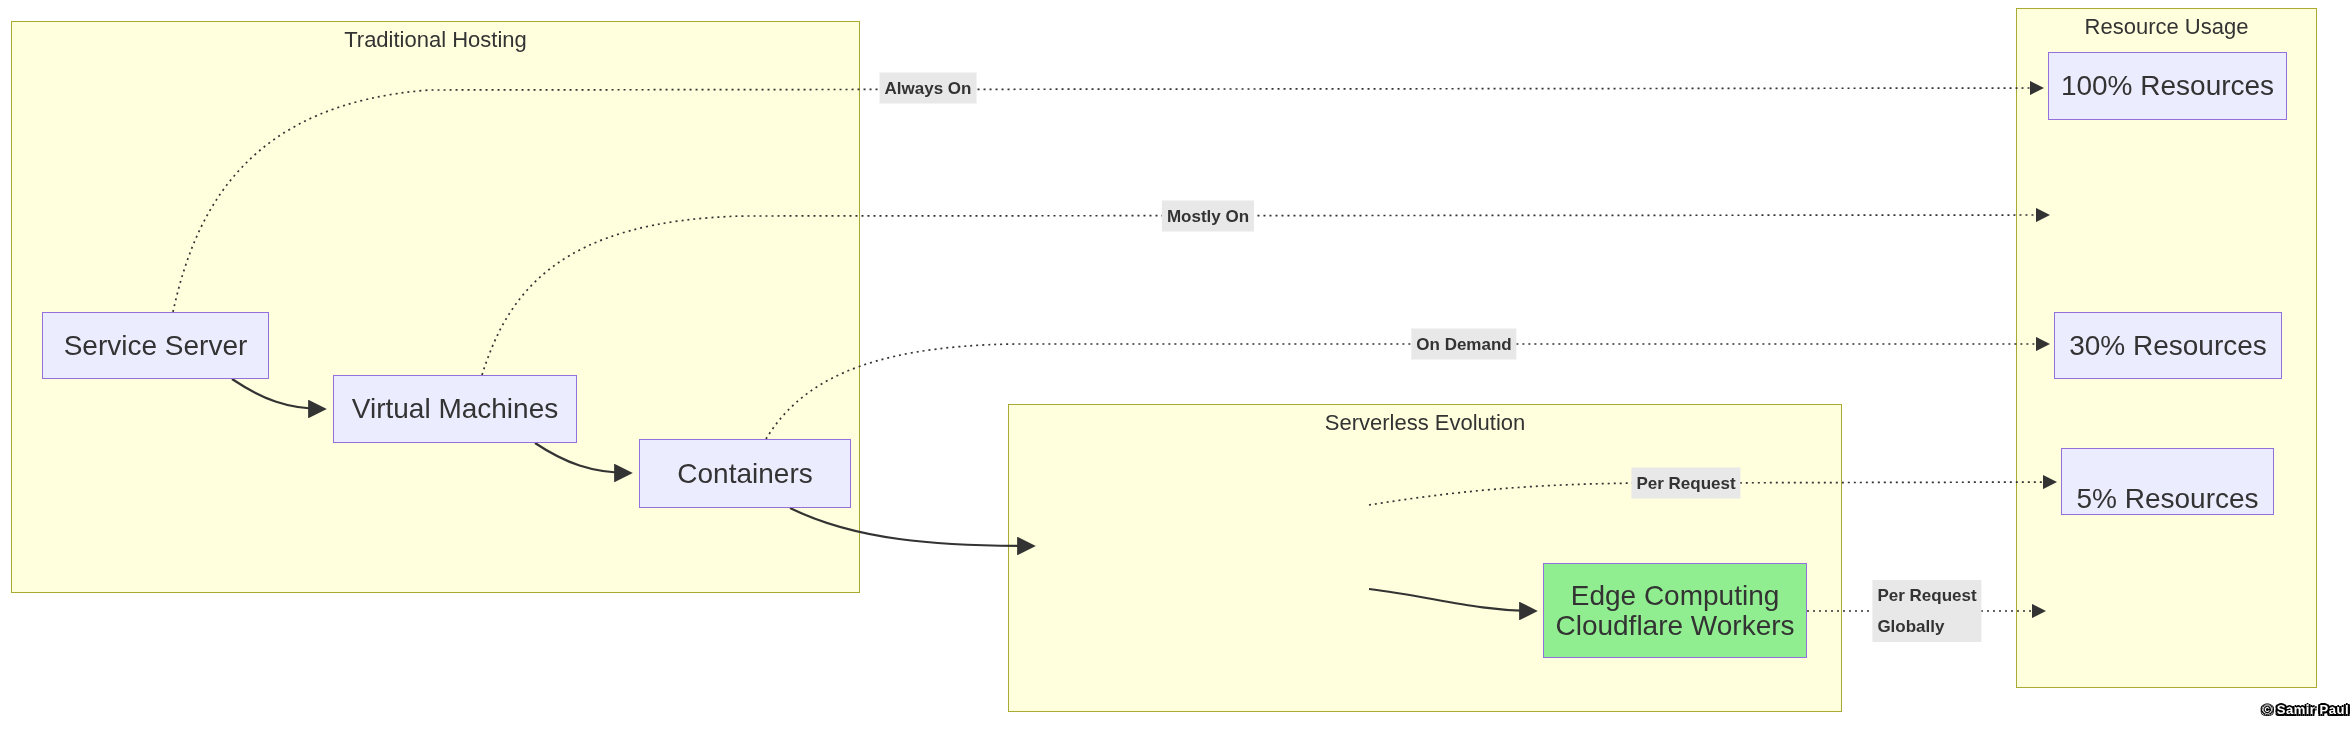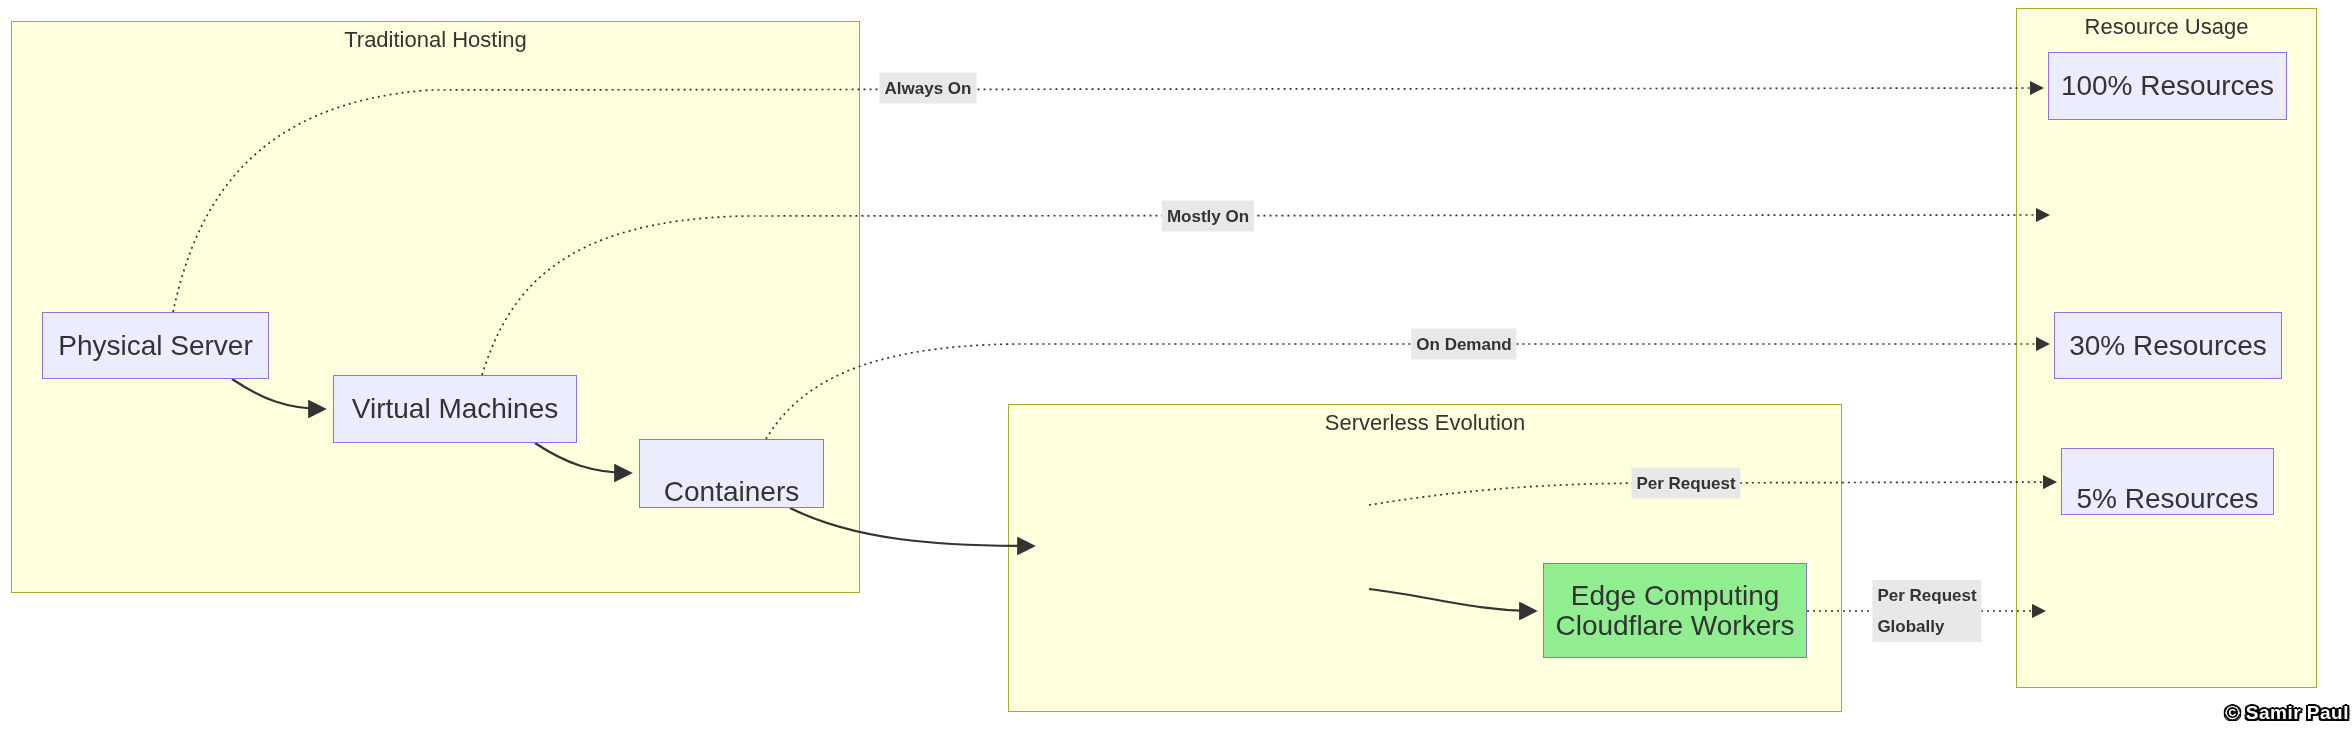--- a/index.html
+++ b/index.html
@@ -26,21 +26,21 @@
           z-index:2; box-sizing:border-box; display:flex; flex-direction:column;
           align-items:center; justify-content:center; font-size:28px; line-height:30px;
           text-align:center; color:var(--text-color); }
   .node.highlight { background:var(--highlight-fill); }
 
   .edge-label { position:absolute; transform:translate(-50%,-50%); z-index:3;
                 background:var(--edge-label-bg); color:var(--text-color);
                 font-size:17px; line-height:31px; padding:0 5px; text-align:left;
                 white-space:nowrap;font-weight:bold; }
 
-  .watermark { position:absolute; right:3px; top:702px; z-index:4; font-size:19px;
+  .watermark { position:absolute; right:3px; top:702px; z-index:4; font-size:13px;
                font-weight:bold; letter-spacing:0.5px; color:#ffffff;
                text-shadow:-2px -1px 0 #000, 2px -1px 0 #000, -2px 2px 0 #000,
                             2px 2px 0 #000, 0 -2px 0 #000, 0 2px 0 #000,
                            -2px 0 0 #000, 2px 0 0 #000; }
 </style>
 </head>
 <body>
 
 <div class="canvas">
 
@@ -67,28 +67,28 @@
     <path class="solid" d="M 790 508 C 855 540 935 546 1033 546" marker-end="url(#arrow)"></path>
     <path class="solid" d="M 1369 589 C 1430 596 1475 611 1535 611" marker-end="url(#arrow)"></path>
     <path class="dotted" d="M 173 312 C 196 205 252 103 430 90 L 2042 88" marker-end="url(#arrow)"></path>
     <path class="dotted" d="M 482 375 C 508 292 560 220 745 216 L 2048 215" marker-end="url(#arrow)"></path>
     <path class="dotted" d="M 766 439 C 798 386 860 346 1015 344 L 2048 344" marker-end="url(#arrow)"></path>
     <path class="dotted" d="M 1369 505 C 1450 492 1530 483 1660 483 L 2055 482" marker-end="url(#arrow)"></path>
     <path class="dotted" d="M 1807 611 L 2044 611" marker-end="url(#arrow)"></path>
   </svg>
 
   <div class="node" style="left:42px; top:312px; width:227px; height:67px;">
-    <span>Physical Server</span>
+    <span>Service Server</span>
   </div>
 
   <div class="node" style="left:333px; top:375px; width:244px; height:68px;">
     <span>Virtual Machines</span>
   </div>
 
-  <div class="node" style="left:639px; top:439px; width:185px; height:69px;justify-content:flex-end;">
+  <div class="node" style="left:639px; top:439px; width:212px; height:69px;">
     <span>Containers</span>
   </div>
 
 
   <div class="node highlight" style="left:1543px; top:563px; width:264px; height:95px;">
     <span>Edge Computing</span>
     <span>Cloudflare Workers</span>
   </div>
 
   <div class="node" style="left:2048px; top:52px; width:239px; height:68px;">

